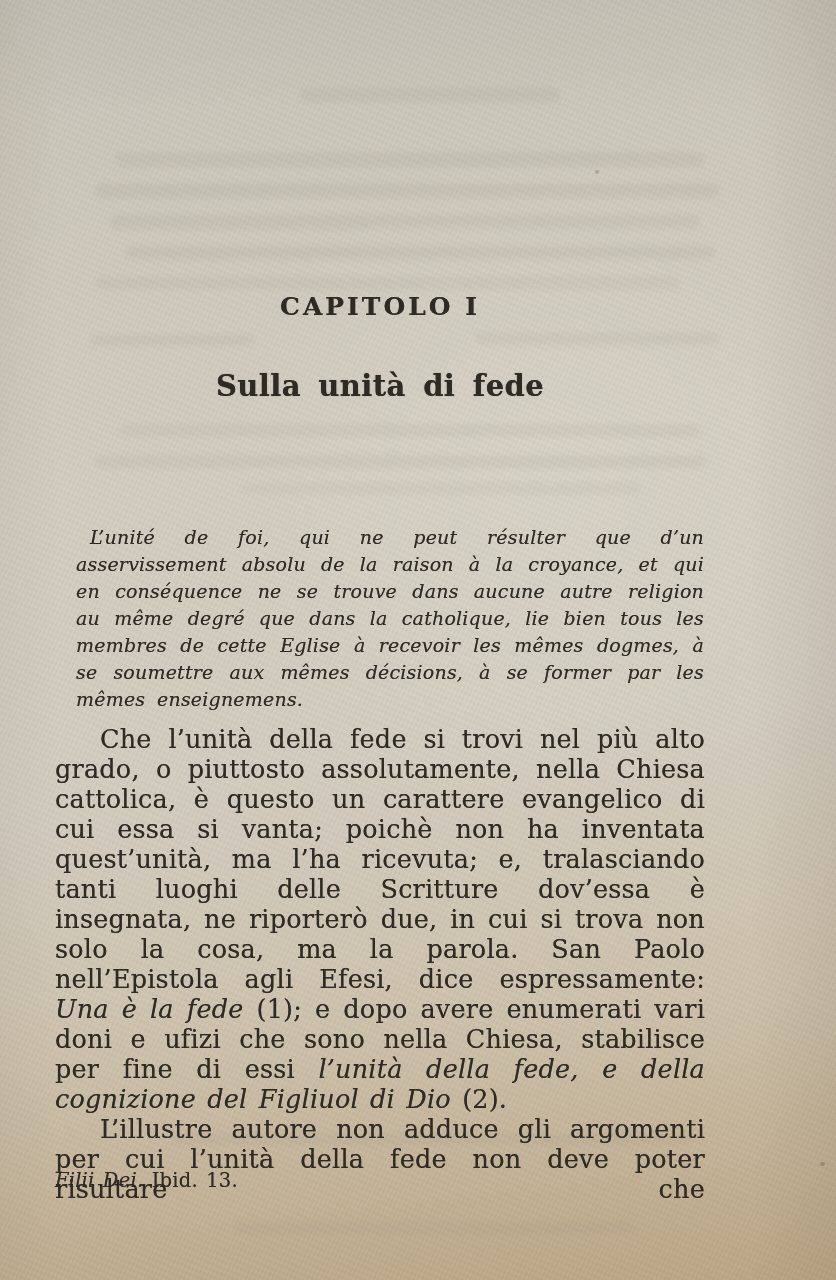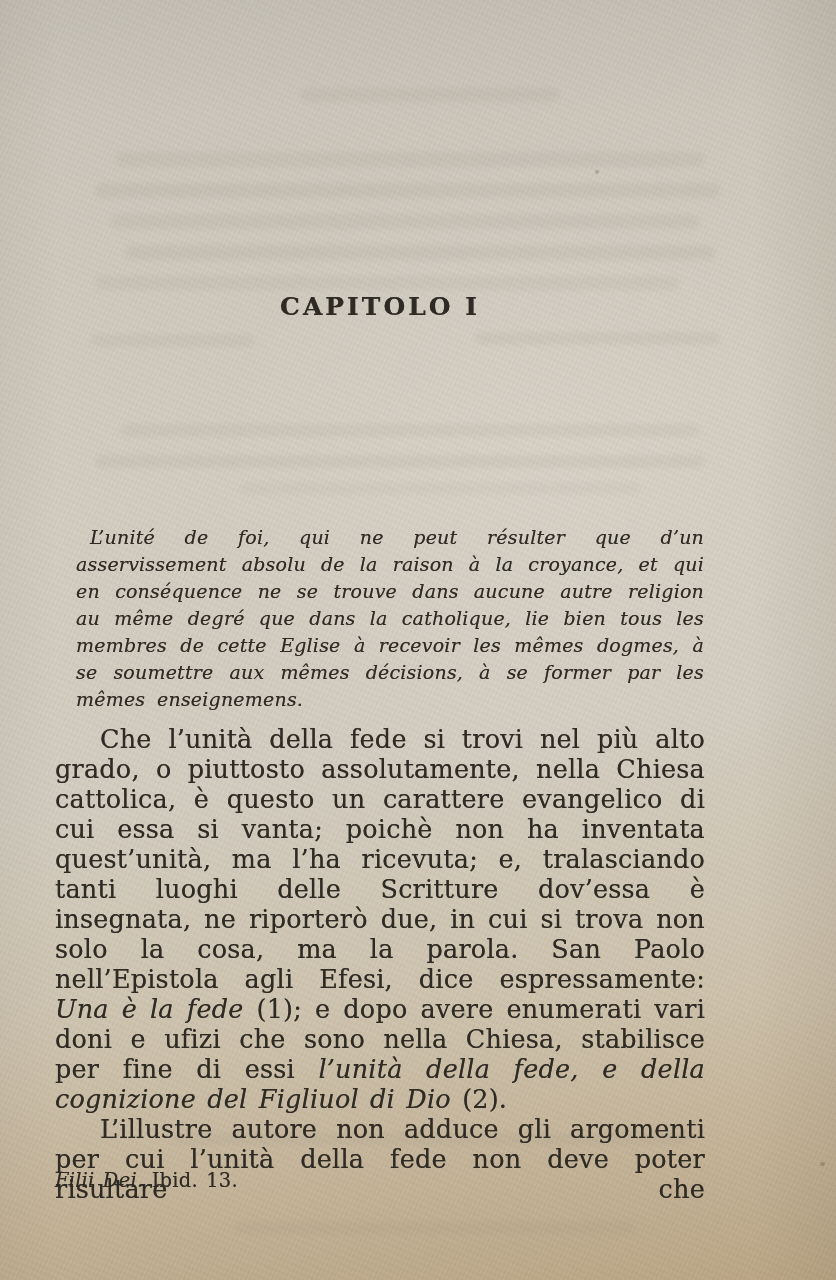--- a/index.html
+++ b/index.html
@@ -103,20 +103,21 @@
   <div class="ghost" style="left:240px;top:483px;width:400px;height:11px;opacity:0.07;"></div>
   <div class="ghost" style="left:170px;top:1133px;width:520px;height:12px;opacity:0.09;"></div>
   <div class="ghost" style="left:235px;top:1222px;width:400px;height:12px;opacity:0.10;"></div>
 
   <div class="speck" style="left:595px;top:170px;width:4px;height:4px;opacity:0.45;"></div>
   <div class="speck" style="left:820px;top:1162px;width:5px;height:4px;opacity:0.5;"></div>
   <div class="speck" style="left:462px;top:1012px;width:4px;height:4px;opacity:0.35;"></div>
 
   <h2 class="chapter">CAPITOLO I</h2>
 
+  <h1 class="title">Sulla unità di fede</h1>
 
   <div class="epigraph">L’unité de foi, qui ne peut résulter que d’un asservissement absolu de la raison à la croyance, et qui en conséquence ne se trouve dans aucune autre religion au même degré que dans la catholique, lie bien tous les membres de cette Eglise à recevoir les mêmes dogmes, à se soumettre aux mêmes décisions, à se former par les mêmes enseignemens.</div>
 
 
   <div class="body-text">
     <p class="para"><span>Che l’unità della fede si trovi nel più alto grado, o piuttosto assolutamente, nella Chiesa cattolica, è questo un carattere evangelico di cui essa si vanta; poichè non ha inventata quest’unità, ma l’ha ricevuta; e, tralasciando tanti luoghi delle Scritture dov’essa è insegnata, ne riporterò due, in cui si trova non solo la cosa, ma la parola. San Paolo nell’Epistola agli Efesi, dice espressamente: </span><em>Una è la fede</em><span> (1); e dopo avere enumerati vari doni e ufizi che sono nella Chiesa, stabilisce per fine di essi </span><em>l’unità della fede, e della cognizione del Figliuol di Dio</em><span> (2).</span></p>
     <p class="para justify-last"><span>L’illustre autore non adduce gli argomenti per cui l’unità della fede non deve poter risultare che</span></p>
   </div>
 
   <div class="footnotes">

